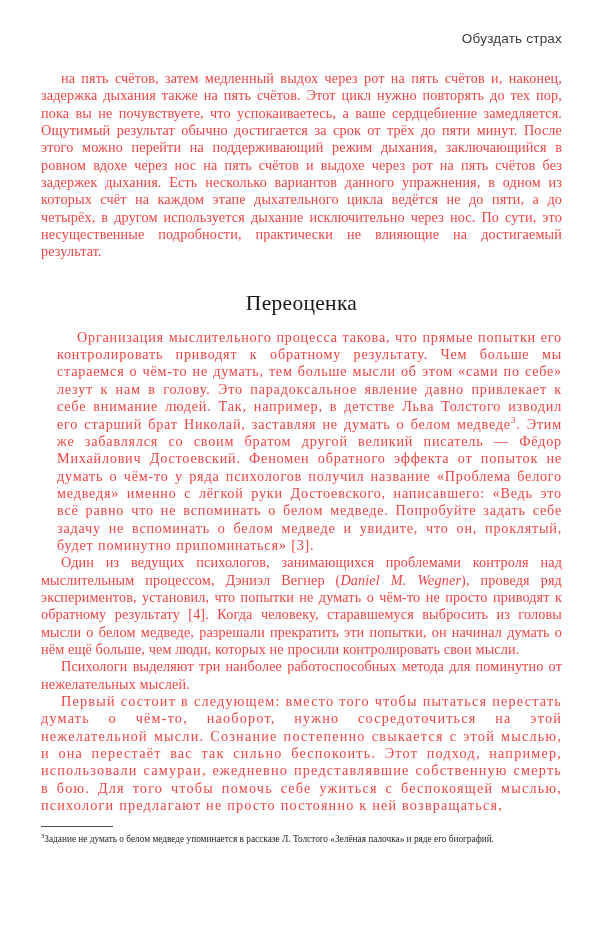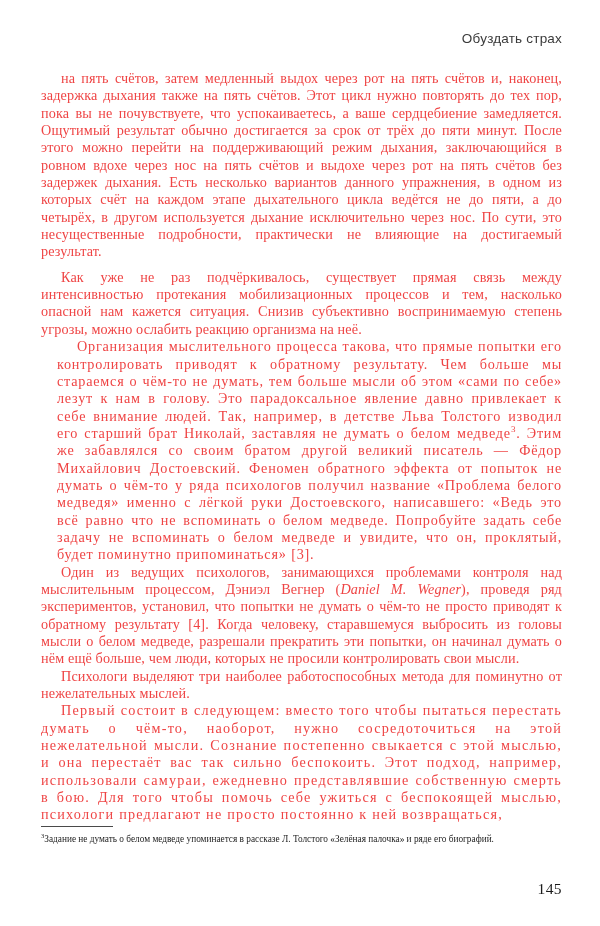--- a/index.html
+++ b/index.html
@@ -117,34 +117,33 @@
 <div class="page">
 
   <div class="running-header">Обуздать страх</div>
 
   <div class="body-col">
 
     <p class="para tight">на пять счётов, затем медленный выдох через рот на пять счётов и, наконец, задержка дыхания также на пять счётов. Этот цикл нужно повторять до тех пор, пока вы не почувствуете, что успокаиваетесь, а ваше сердцебиение замедляется. Ощутимый результат обычно достигается за срок от трёх до пяти минут. После этого можно перейти на поддерживающий режим дыхания, заключающийся в ровном вдохе через нос на пять счётов и выдохе через рот на пять счётов без задержек дыхания. Есть несколько вариантов данного упражнения, в одном из которых счёт на каждом этапе дыхательного цикла ведётся не до пяти, а до четырёх, в другом используется дыхание исключительно через нос. По сути, это несущественные подробности, практически не влияющие на достигаемый результат.</p>
 
     <div class="spacer-before-head"></div>
 
+    <h2 class="section-title">Переоценка</h2>
 
-    <p class="para tight">Как уже не раз подчёркивалось, существует прямая связь между интенсивностью протекания мобилизационных процессов и тем, насколько опасной нам кажется ситуация. Снизив субъективно воспринимаемую степень угрозы, можно ослабить реакцию организма на неё.</p>
 
 
     <p class="para loose"><span>Организация мыслительного процесса такова, что прямые попытки его контролировать приводят к обратному результату. Чем больше мы стараемся о чём-то не думать, тем больше мысли об этом «сами по себе» лезут к нам в голову. Это парадоксальное явление давно привлекает к себе внимание людей. Так, например, в детстве Льва Толстого изводил его старший брат Николай, заставляя не думать о белом медведе</span><sup class="fn-ref">3</sup><span>. Этим же забавлялся со своим братом другой великий писатель — Фёдор Михайлович Достоевский. Феномен обратного эффекта от попыток не думать о чём-то у ряда психологов получил название «Проблема белого медведя» именно с лёгкой руки Достоевского, написавшего: «Ведь это всё равно что не вспоминать о белом медведе. Попробуйте задать себе задачу не вспоминать о белом медведе и увидите, что он, проклятый, будет поминутно припоминаться» [3].</span></p>
 
     <p class="para tight"><span>Один из ведущих психологов, занимающихся проблемами контроля над мыслительным процессом, Дэниэл Вегнер (</span><em class="latin-name">Daniel M. Wegner</em><span>), проведя ряд экспериментов, установил, что попытки не думать о чём-то не просто приводят к обратному результату [4]. Когда человеку, старавшемуся выбросить из головы мысли о белом медведе, разрешали прекратить эти попытки, он начинал думать о нём ещё больше, чем люди, которых не просили контролировать свои мысли.</span></p>
 
     <p class="para tight">Психологи выделяют три наиболее работоспособных метода для поминутно от нежелательных мыслей.</p>
 
     <p class="para looser">Первый состоит в следующем: вместо того чтобы пытаться перестать думать о чём-то, наоборот, нужно сосредоточиться на этой нежелательной мысли. Сознание постепенно свыкается с этой мыслью, и она перестаёт вас так сильно беспокоить. Этот подход, например, использовали самураи, ежедневно представлявшие собственную смерть в бою. Для того чтобы помочь себе ужиться с беспокоящей мыслью, психологи предлагают не просто постоянно к ней возвращаться,</p>
 
   </div>
 
   <div class="footnote-zone">
     <div class="footnote-rule"></div>
     <p class="footnote"><sup>3</sup><span>Задание не думать о белом медведе упоминается в рассказе Л. Толстого «Зелёная палочка» и ряде его биографий.</span></p>
   </div>
 
-  <div class="folio">145</div>
 
 </div>
 
 </body></html>

